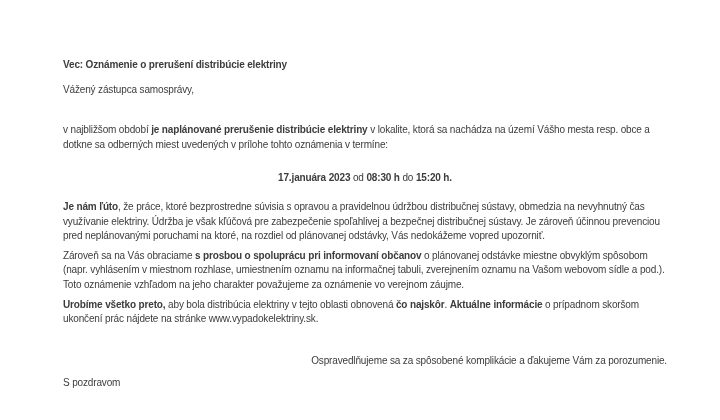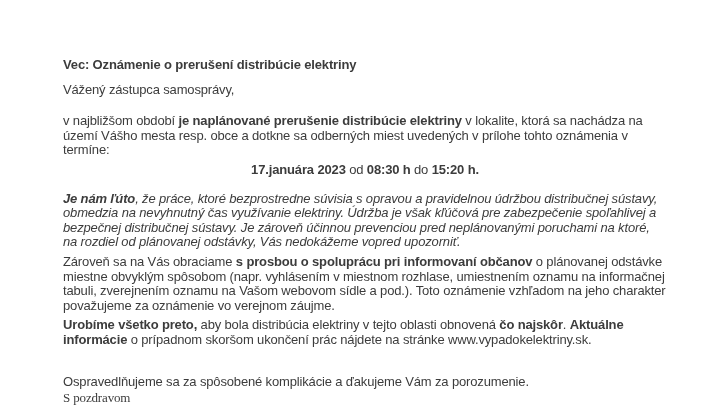--- a/index.html
+++ b/index.html
@@ -13,41 +13,41 @@
     background: #ffffff;
     overflow: hidden;
     font-family: "Liberation Sans", sans-serif;
     color: #3c3c3c;
   }
   .content {
     position: absolute;
     left: 63px;
     top: 58px;
     width: 604px;
-    font-size: 13px;
+    font-size: 10px;
     line-height: 14.6px;
     letter-spacing: -0.15px;
   }
   p { margin: 0; }
   b { font-weight: bold; }
   .subject {
     font-weight: bold;
     margin-bottom: 10px;
   }
-  .salutation { margin-bottom: 17px; }
-  .intro { margin-bottom: 5px; }
+  .salutation { margin-bottom: 26px; }
+  .intro { margin-bottom: 19px; }
   .schedule {
     text-align: center;
     margin-bottom: 14px;
   }
-  .para-maintenance { margin-bottom: 5px; font-style: italic; }
+  .para-maintenance { margin-bottom: 5px; }
   .para-cooperation { margin-bottom: 5px; }
   .para-restoration { margin-bottom: 27px; }
-  .para-apology { margin-bottom: 2px; }
-  .closing { margin-bottom: 0; font-family: Liberation Serif, serif; }
+  .para-apology { margin-bottom: 8px; text-align: right; }
+  .closing { margin-bottom: 0; }
 </style>
 </head>
 <body>
 
 <div class="page">
   <div class="content">
     <p class="subject">Vec: Oznámenie o prerušení distribúcie elektriny</p>
     <p class="salutation">Vážený zástupca samosprávy,</p>
     <p class="intro"><span>v najbližšom období </span><b>je naplánované prerušenie distribúcie elektriny</b><span> v lokalite, ktorá sa nachádza na území Vášho mesta resp. obce a dotkne sa odberných miest uvedených v prílohe tohto oznámenia v termíne:</span></p>
     <p class="schedule"><b>17.januára 2023</b><span>  od </span><b>08:30 h</b><span>  do </span><b>15:20 h.</b></p>

